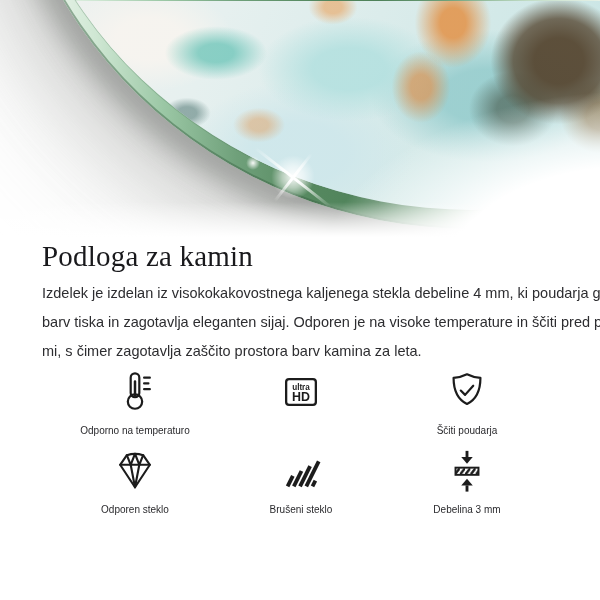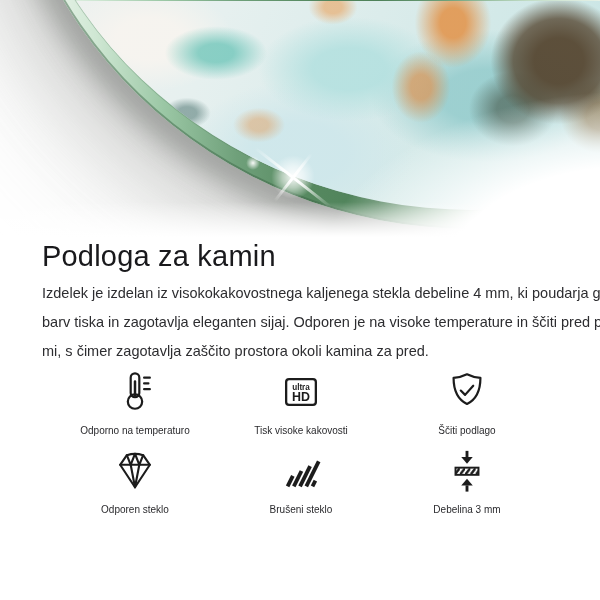--- a/index.html
+++ b/index.html
@@ -44,21 +44,21 @@
     background:linear-gradient(to right, rgba(255,255,255,0), #fff 45%, #fff 55%, rgba(255,255,255,0));
     transform:rotate(38deg);}
   .sparkle .ray2{position:absolute;left:-30px;top:-1px;width:60px;height:2.5px;border-radius:2px;
     background:linear-gradient(to right, rgba(255,255,255,0), #fff 45%, #fff 55%, rgba(255,255,255,0));
     transform:rotate(-52deg);}
   .sparkle-dot{position:absolute;left:246px;top:156px;width:14px;height:14px;border-radius:50%;
     background:radial-gradient(circle, rgba(255,255,255,.95) 0%, rgba(255,255,255,0) 70%);}
 
   
   .content{padding:0 40px 0 42px;}
-  h1{margin:-2px 0 4px 0;font-family:Liberation Sans, sans-serif;font-weight:400;
+  h1{margin:-2px 0 4px 0;font-family:Liberation Serif, serif;font-weight:400;
      font-size:29px;line-height:37px;color:#19191c;letter-spacing:.2px;}
   h1 span{display:block;}
   .desc{margin:0;font-size:14.5px;line-height:29px;color:#2d2d30;}
   .desc span{display:block;white-space:nowrap;}
 
   
   .features{margin:0 10px;padding-top:3px;display:grid;grid-template-columns:repeat(3,1fr);row-gap:12px;}
   .feature{display:flex;flex-direction:column;align-items:center;}
   .ficon{height:46px;display:flex;align-items:center;justify-content:flex-end;color:#1c1c1c;}
   .flabel{margin-top:10px;font-size:10px;color:#2a2a2d;text-align:center;}
@@ -84,21 +84,21 @@
     <div class="sparkle-dot"></div>
   </div>
 
   <div class="content">
     <h1>
       <span>Podloga za kamin</span>
     </h1>
     <p class="desc">
       <span>Izdelek je izdelan iz visokokakovostnega kaljenega stekla debeline 4 mm, ki poudarja globino</span>
       <span>barv tiska in zagotavlja eleganten sijaj. Odporen je na visoke temperature in ščiti pred poškodba-</span>
-      <span>mi, s čimer zagotavlja zaščito prostora okoli kamina za pred.</span>
+      <span>mi, s čimer zagotavlja zaščito prostora barv kamina za leta.</span>
     </p>
 
     <div class="features">
 
       <div class="feature">
         <div class="ficon">
           <svg width="46" height="46" viewBox="0 0 48 48" fill="none" stroke="currentColor" stroke-width="2.3" stroke-linecap="round">
             <rect x="19.5" y="4.5" width="9" height="25" rx="4.5"></rect>
             <circle cx="24" cy="34" r="7.5"></circle>
             <line x1="24" y1="13" x2="24" y2="28" stroke-width="2.6"></line>
@@ -111,31 +111,30 @@
       </div>
 
       <div class="feature">
         <div class="ficon">
           <svg width="46" height="46" viewBox="0 0 48 48">
             <rect x="8.5" y="10.5" width="31" height="27" rx="3" fill="none" stroke="currentColor" stroke-width="2.4"></rect>
             <text x="24" y="22" text-anchor="middle" font-family="Liberation Sans, sans-serif" font-size="8.5" font-weight="600" fill="currentColor">ultra</text>
             <text x="24" y="33.5" text-anchor="middle" font-family="Liberation Sans, sans-serif" font-size="13" font-weight="800" fill="currentColor">HD</text>
           </svg>
         </div>
-        <div class="flabel">Tisk visoke kakovosti</div>
       </div>
 
       <div class="feature">
         <div class="ficon">
           <svg width="46" height="46" viewBox="0 0 48 48" fill="none" stroke="currentColor" stroke-width="2.3" stroke-linecap="round" stroke-linejoin="round">
             <path d="M24 5.5 C29 8 33.5 9 38 9.3 C38 21.5 34 31.5 24 36.5 C14 31.5 10 21.5 10 9.3 C14.5 9 19 8 24 5.5 Z"></path>
             <path d="M17.5 22.5 L22 27 L30.5 17.5"></path>
           </svg>
         </div>
-        <div class="flabel">Ščiti podlago</div>
+        <div class="flabel">Ščiti poudarja</div>
       </div>
 
       <div class="feature">
         <div class="ficon">
           <svg width="46" height="46" viewBox="0 0 48 48" fill="none" stroke="currentColor" stroke-width="2.2" stroke-linecap="round" stroke-linejoin="round">
             <path d="M8.5 17.5 L15.5 7.5 Q24 4.8 32.5 7.5 L39.5 17.5 L24 41 Z"></path>
             <line x1="8.5" y1="17.5" x2="39.5" y2="17.5"></line>
             <path d="M15.5 7.5 L19.5 17.5 M32.5 7.5 L28.5 17.5 M24 6 L19.5 17.5 M24 6 L28.5 17.5"></path>
             <path d="M19.5 17.5 L24 41 M28.5 17.5 L24 41"></path>
           </svg>

